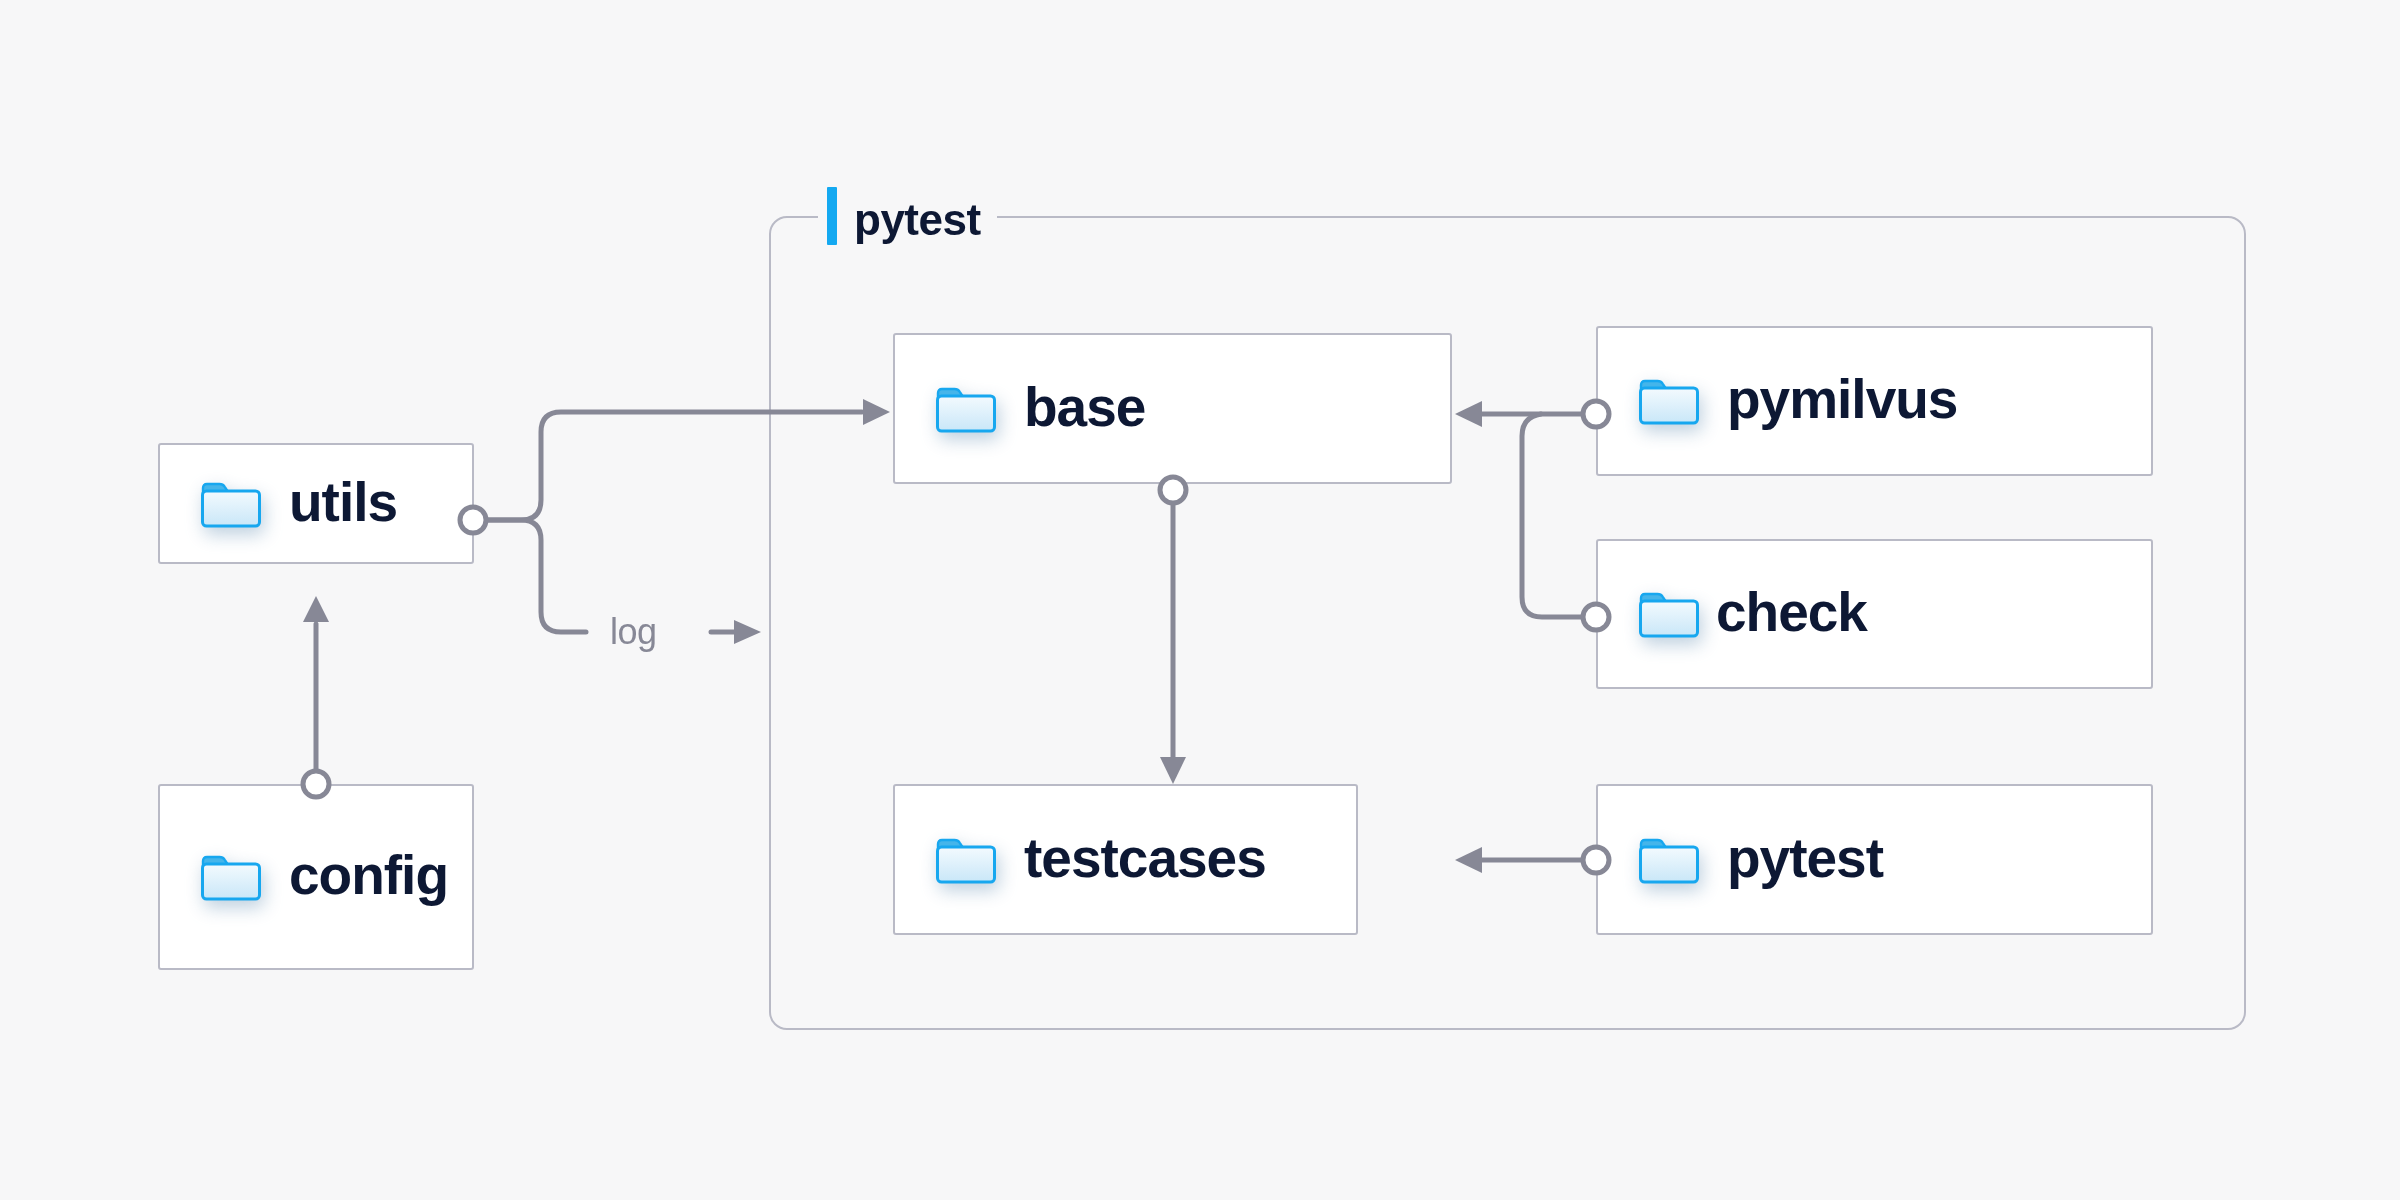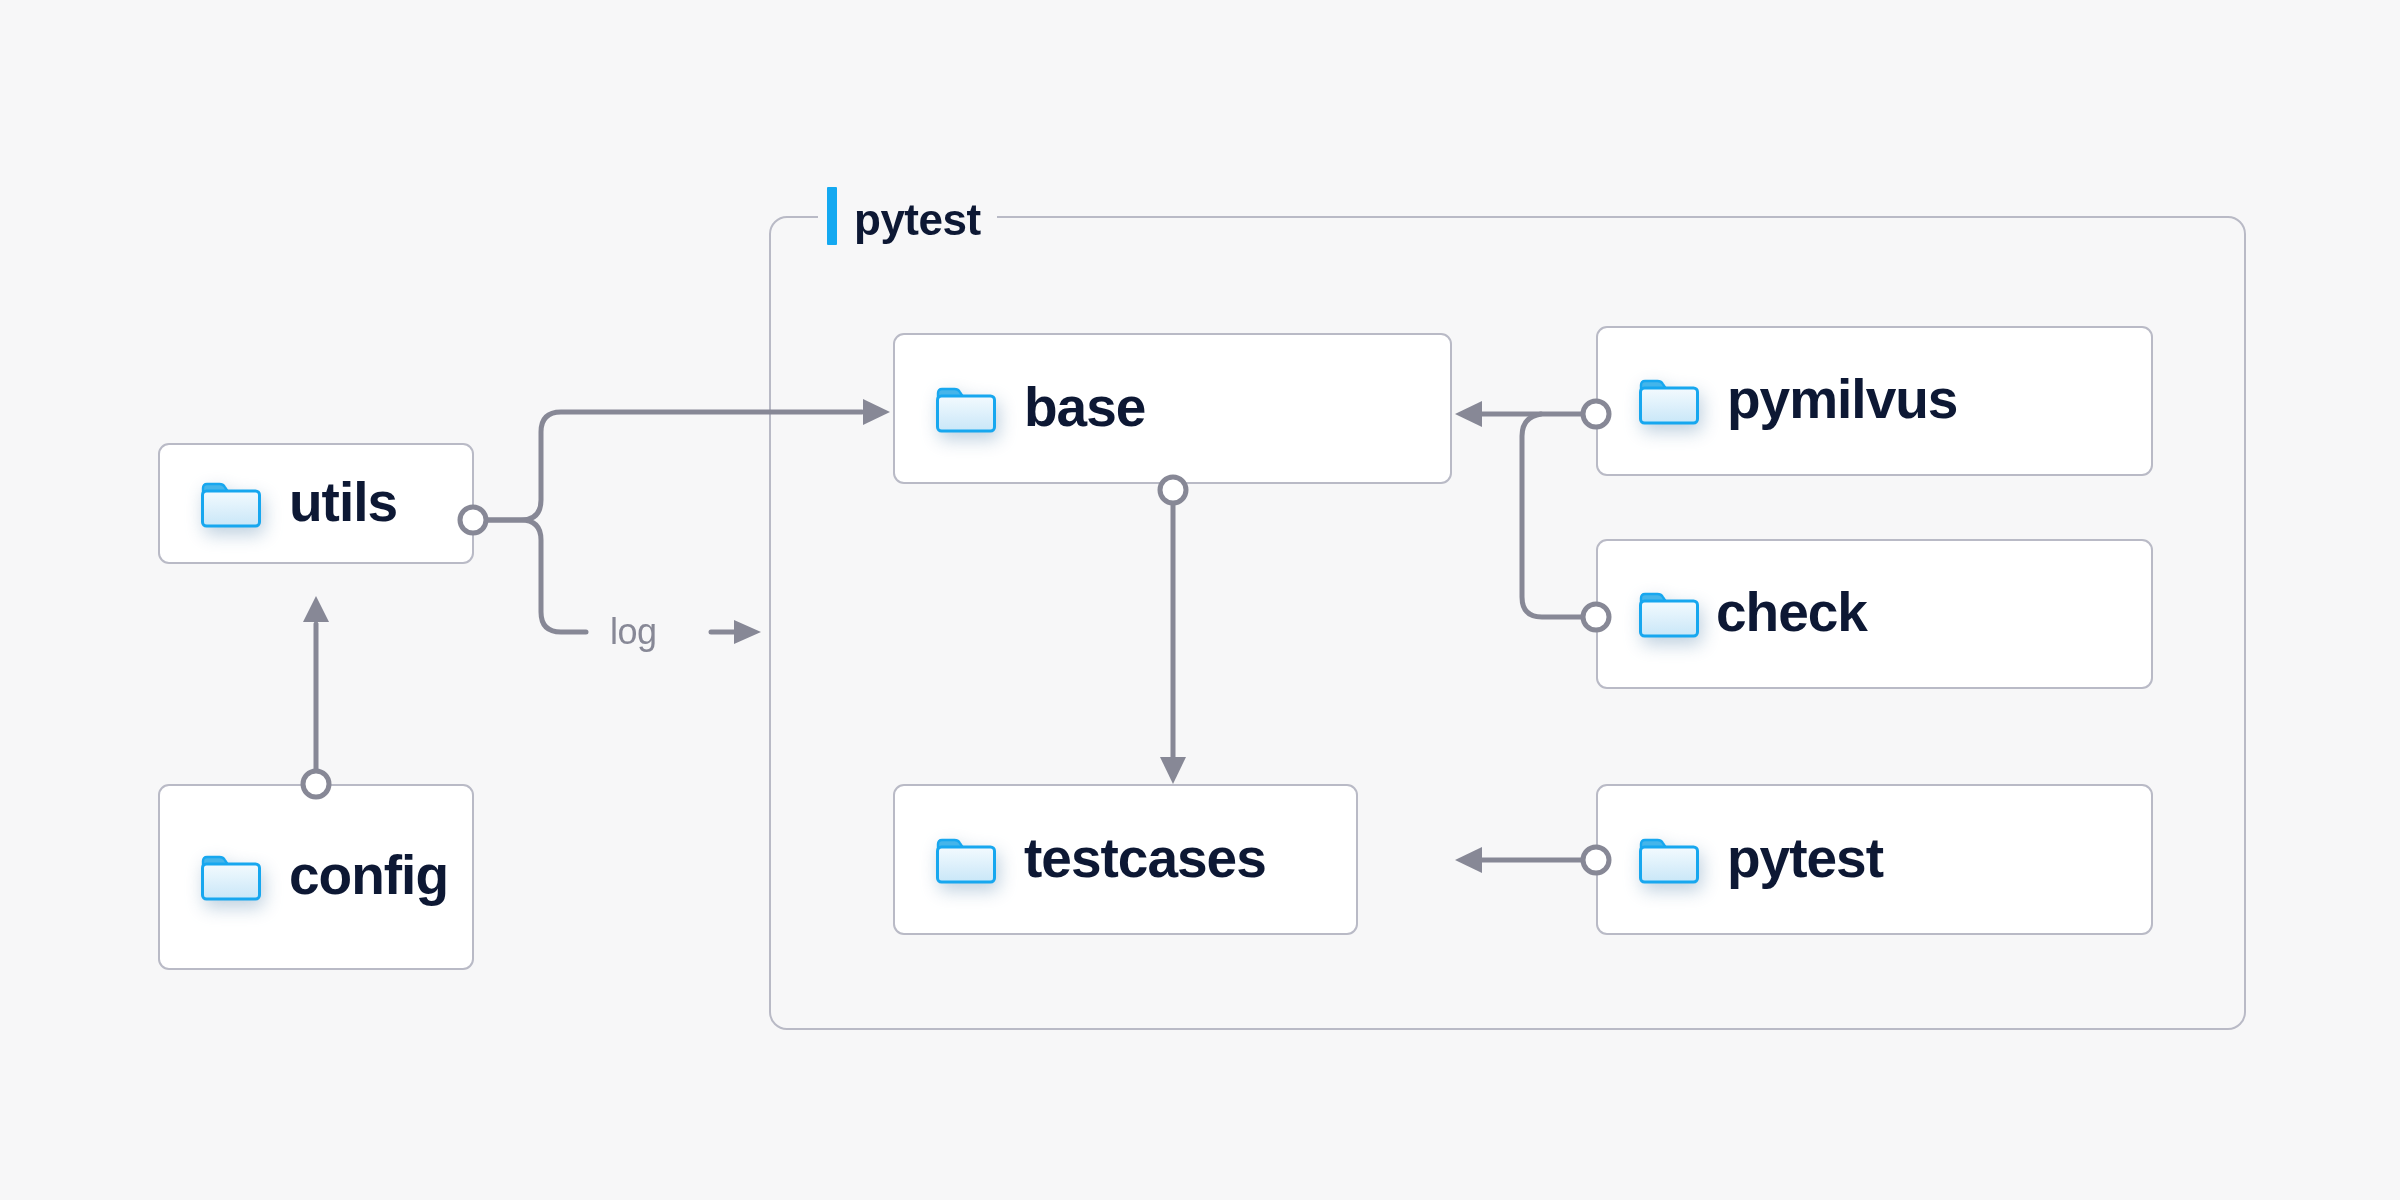--- a/index.html
+++ b/index.html
@@ -22,21 +22,21 @@
   .group-label .bar{
     width:10px; height:58px; background:#14a9f1; border-radius:1px;
   }
   .group-label .txt{
     font-size:44px; font-weight:700; color:#0d1834; letter-spacing:-0.5px;
   }
   
   .node{
     position:absolute; display:flex; align-items:center;
     padding-left:40px; gap:27px;
-    background:#ffffff; border:2px solid #b9bac6; border-radius:11px; z-index:2;
+    background:#ffffff; border:2px solid #b9bac6; border-radius:3px; z-index:2;
   }
   .node .label{
     font-size:55px; font-weight:700; color:#0d1834; letter-spacing:-1px;
     padding-bottom:4px;
   }
   .node .folder{
     filter:drop-shadow(3px 7px 9px rgba(110,150,185,0.45));
     flex:0 0 auto;
   }
   .n-utils    { left:158px; top:443px;  width:316px; height:121px; }

